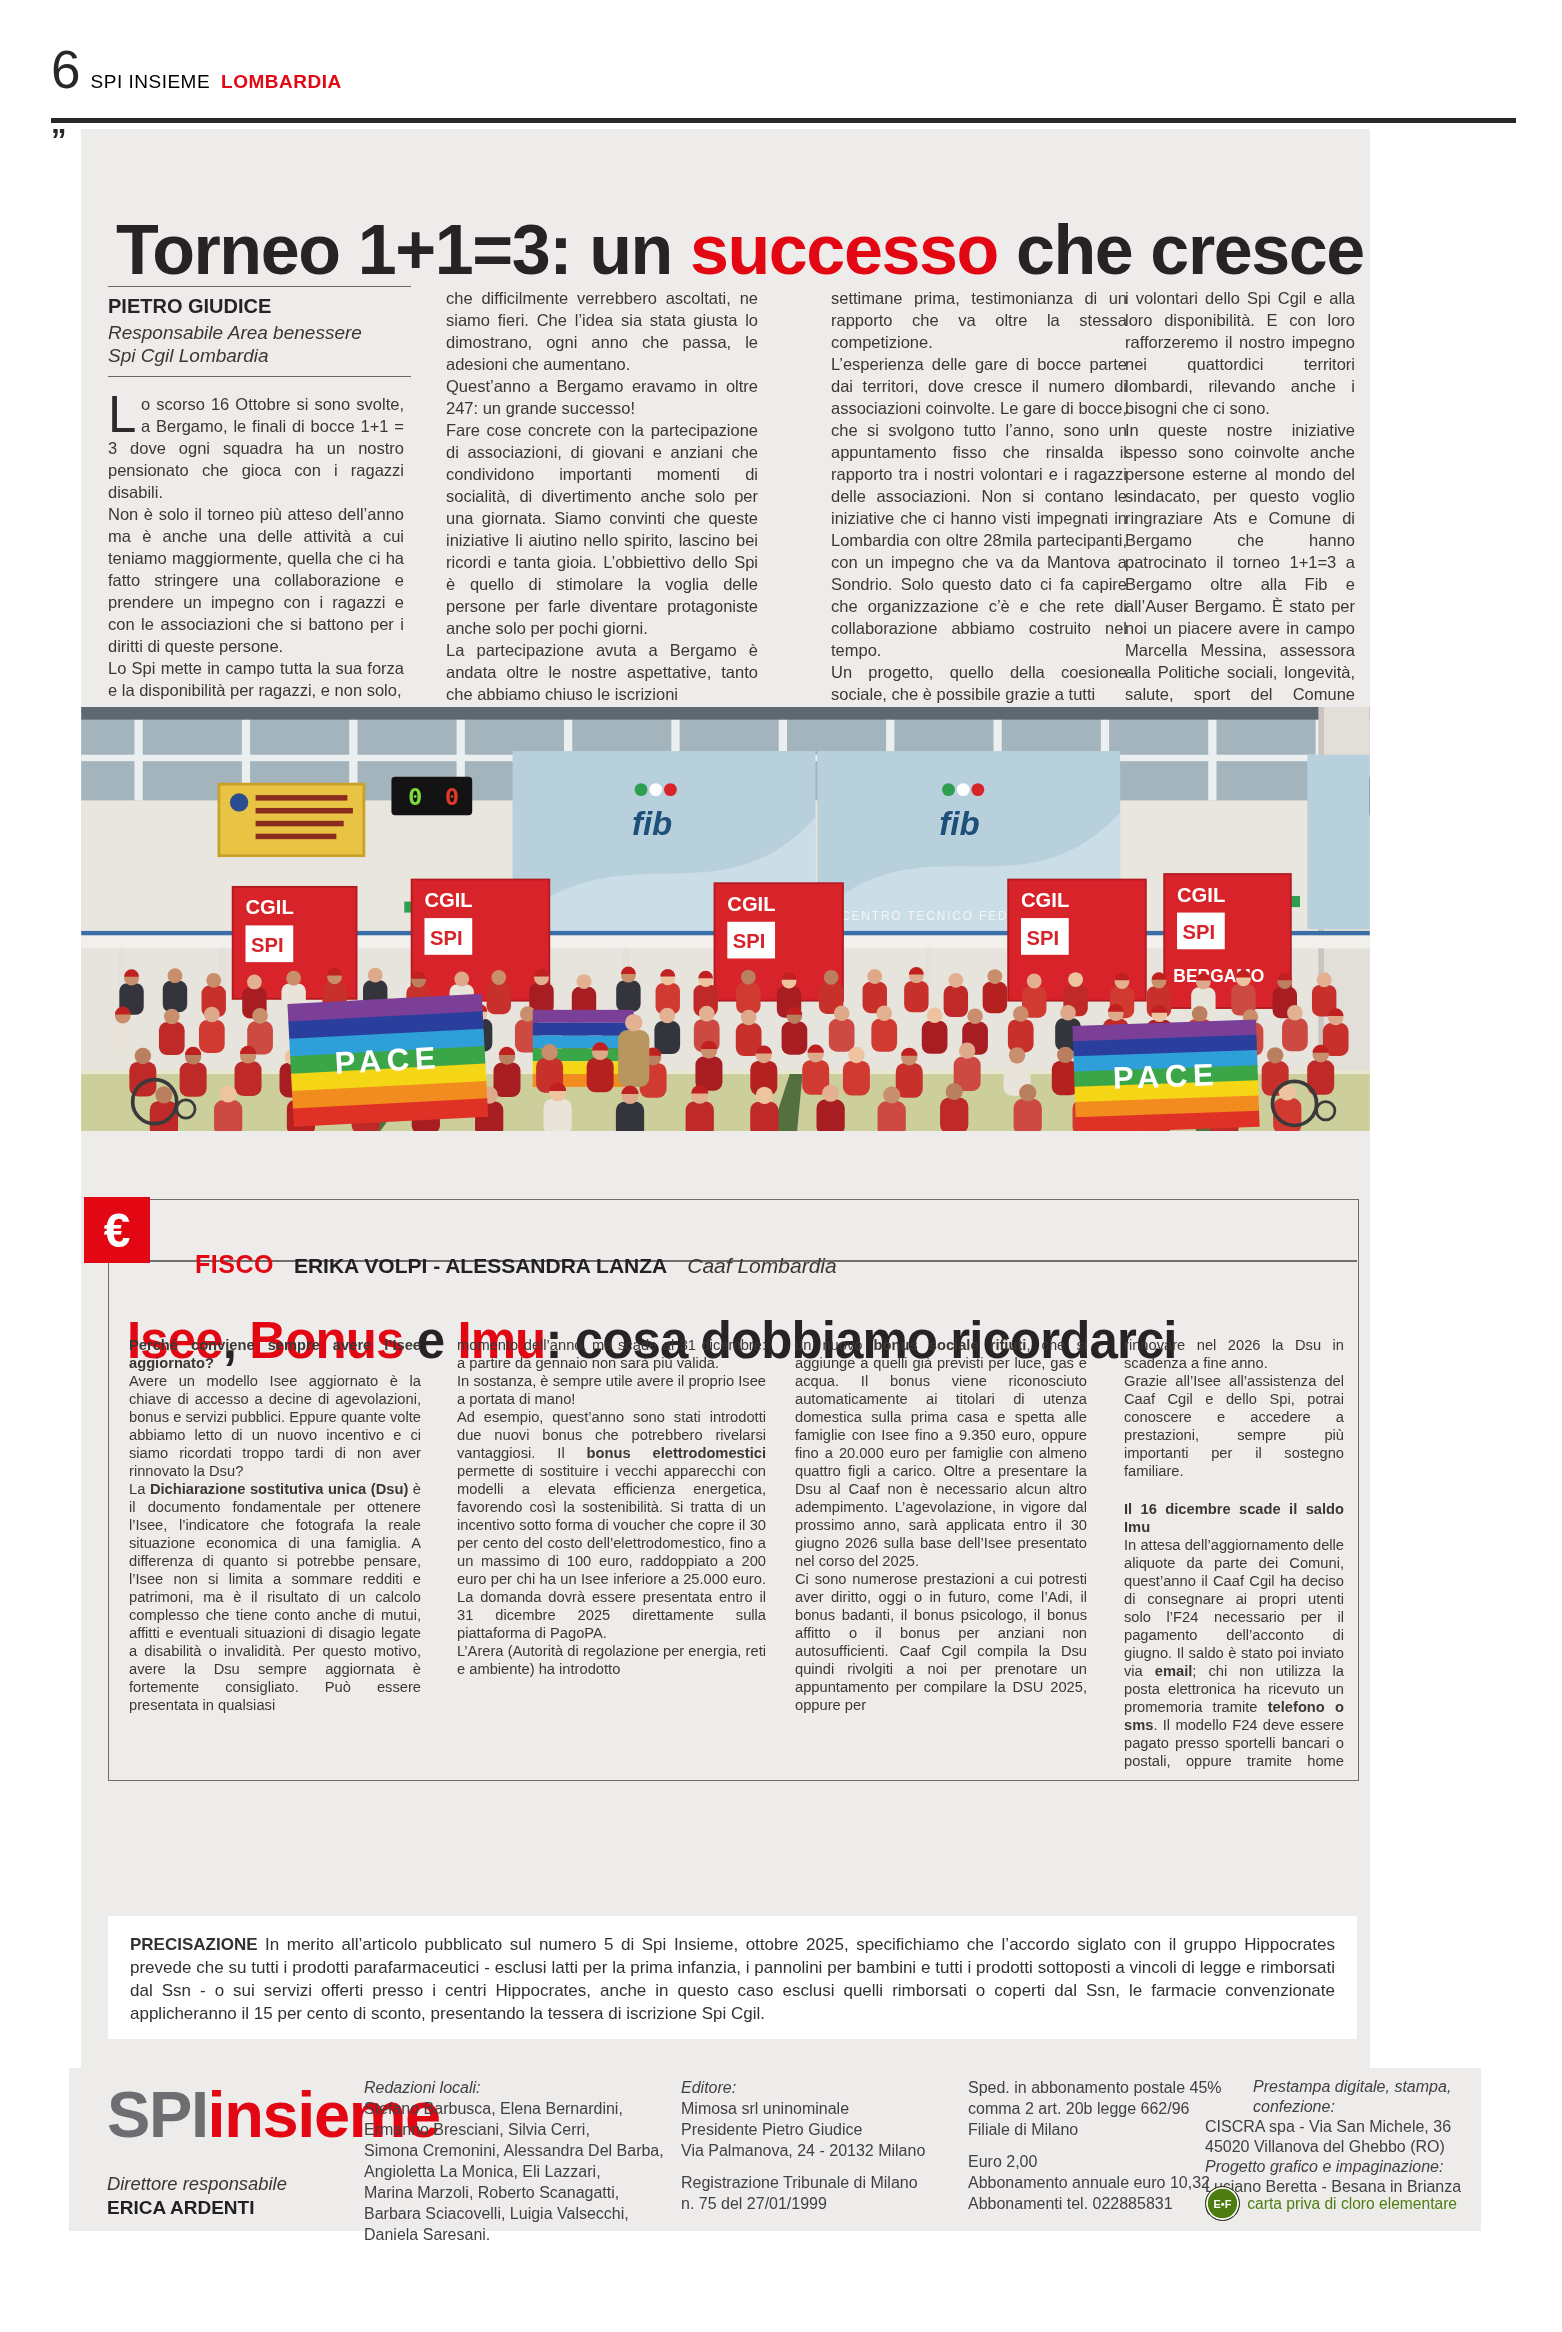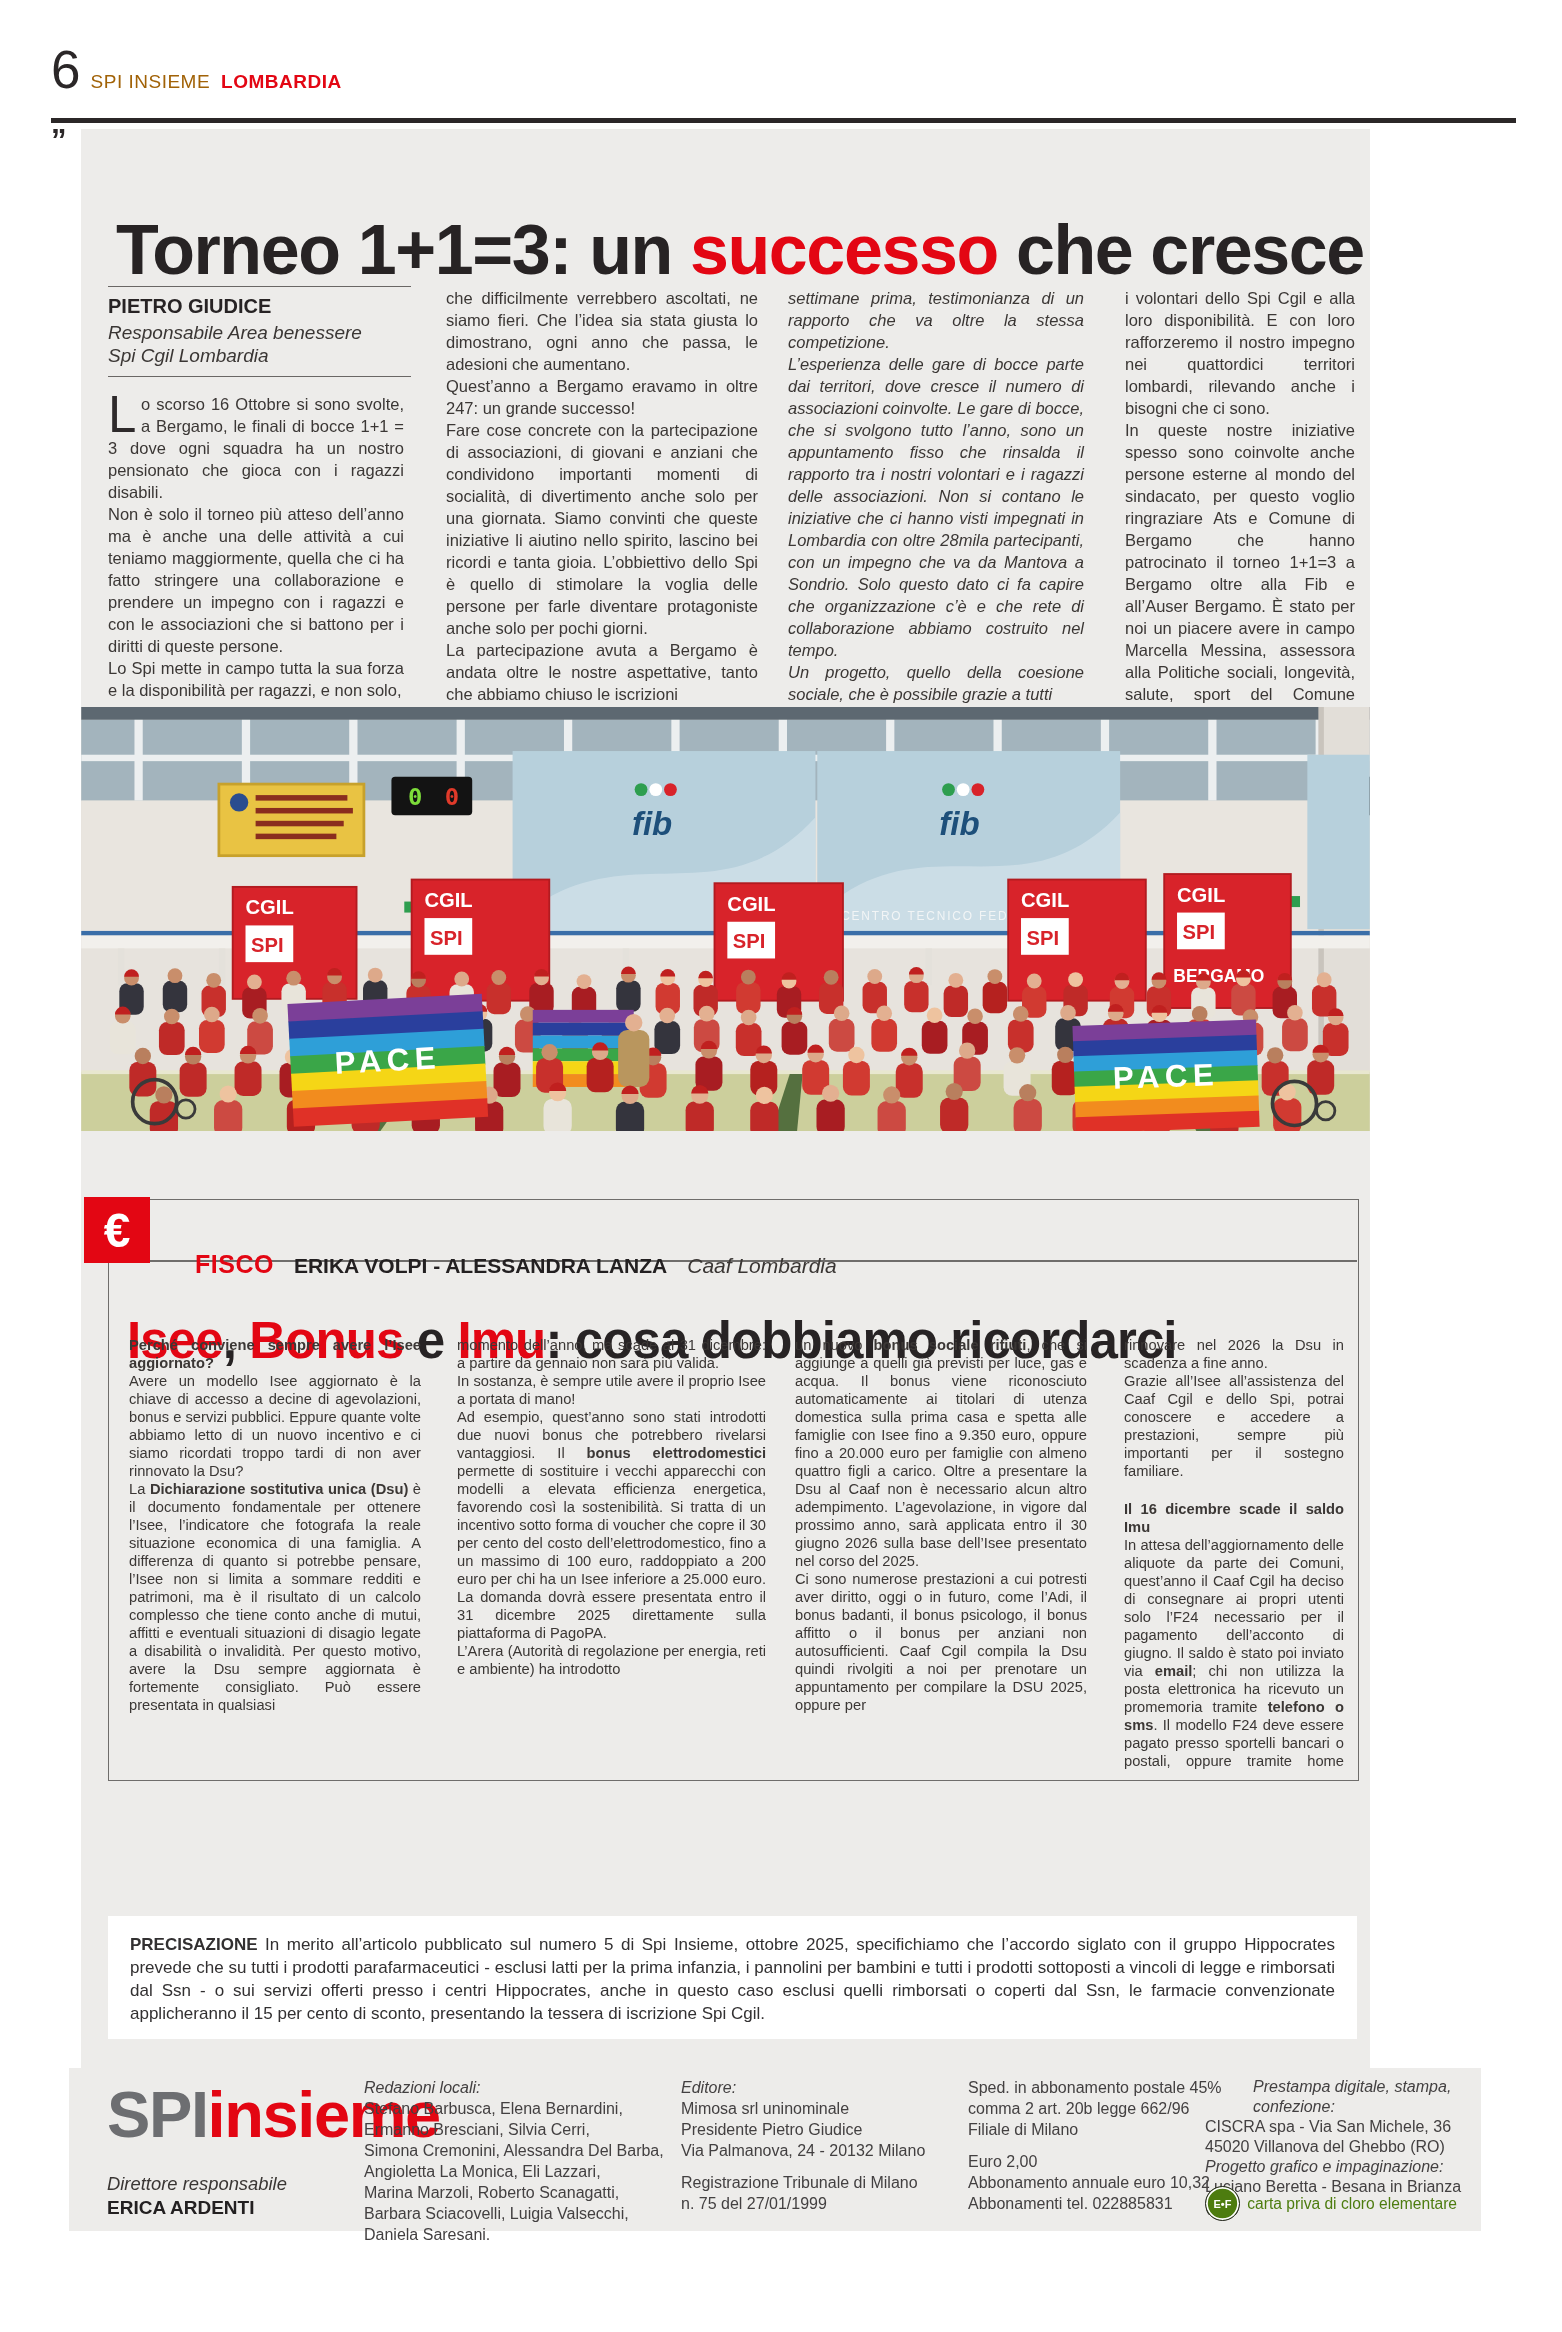--- a/index.html
+++ b/index.html
@@ -1,21 +1,21 @@
 <!DOCTYPE html>
 <html style="font-size:14.7px"><head>
 <meta charset="utf-8">
 <style>
   html,body{margin:0;padding:0;background:#ffffff;}
   body{font-family:"Liberation Sans", sans-serif; color:#3a3634;}
   .page{position:relative;width:1562px;height:2333px;background:#ffffff;overflow:hidden;}
   
   .topbar{position:absolute;left:51px;top:39px;display:flex;align-items:baseline;gap:11px;}
   .pagenum{font-size:53px;font-weight:400;color:#2b2728;letter-spacing:-0.9px;}
-  .masthead-small{font-size:19px;color:#a16207;letter-spacing:0.5px;}
+  .masthead-small{font-size:19px;color:#000000;letter-spacing:0.5px;}
   .edition{font-size:19px;font-weight:bold;color:#e30613;letter-spacing:0.5px;}
   .toprule{position:absolute;left:51px;top:118px;width:1465px;height:4.6px;background:#2b2728;}
   .quotemark{position:absolute;left:51px;top:123px;font-size:31px;color:#2b2728;font-weight:bold;}
   
   .panel{position:absolute;left:81px;top:129px;width:1289px;height:1942px;background:#edecea;}
   .footerband{position:absolute;left:69px;top:2068px;width:1412px;height:163px;background:#edecea;}
   
   .headline1{position:absolute;left:116px;top:167px;width:1258px;font-size:70px;line-height:1.05;color:#272324;letter-spacing:-1.4px;white-space:nowrap;}
   .headline1 .b{font-weight:bold;}
   .red{color:#e30613;}
@@ -85,21 +85,21 @@
       <p><span class="drop">L</span><span>o scorso 16 Ottobre si sono svolte, a Bergamo, le finali di bocce 1+1 = 3 dove ogni squadra ha un nostro pensionato che gioca con i ragazzi disabili.</span></p>
       <p><span>Non è solo il torneo più atteso dell’anno ma è anche una delle attività a cui teniamo maggiormente, quella che ci ha fatto stringere una collaborazione e prendere un impegno con i ragazzi e con le associazioni che si battono per i diritti di queste persone.</span></p>
       <p><span>Lo Spi mette in campo tutta la sua forza e la disponibilità per ragazzi, e non solo,</span></p>
     </div>
   <div class="col a1" style="left:446px;top:287px;width:312px;">
       <p><span>che difficilmente verrebbero ascoltati, ne siamo fieri. Che l’idea sia stata giusta lo dimostrano, ogni anno che passa, le adesioni che aumentano.</span></p>
       <p><span>Quest’anno a Bergamo eravamo in oltre 247: un grande successo!</span></p>
       <p><span>Fare cose concrete con la partecipazione di associazioni, di giovani e anziani che condividono importanti momenti di socialità, di divertimento anche solo per una giornata. Siamo convinti che queste iniziative li aiutino nello spirito, lascino bei ricordi e tanta gioia. L’obbiettivo dello Spi è quello di stimolare la voglia delle persone per farle diventare protagoniste anche solo per pochi giorni.</span></p>
       <p><span>La partecipazione avuta a Bergamo è andata oltre le nostre aspettative, tanto che abbiamo chiuso le iscrizioni</span></p>
     </div>
-  <div class="col a1" style="left:788px;top:287px;width:296px;font-style:italic;">
+  <div class="col a1" style="left:831px;top:287px;width:296px;">
       <p><span>settimane prima, testimonianza di un rapporto che va oltre la stessa competizione.</span></p>
       <p><span>L’esperienza delle gare di bocce parte dai territori, dove cresce il numero di associazioni coinvolte. Le gare di bocce, che si svolgono tutto l’anno, sono un appuntamento fisso che rinsalda il rapporto tra i nostri volontari e i ragazzi delle associazioni. Non si contano le iniziative che ci hanno visti impegnati in Lombardia con oltre 28mila partecipanti, con un impegno che va da Mantova a Sondrio. Solo questo dato ci fa capire che organizzazione c’è e che rete di collaborazione abbiamo costruito nel tempo.</span></p>
       <p><span>Un progetto, quello della coesione sociale, che è possibile grazie a tutti</span></p>
     </div>
   <div class="col a1" style="left:1125px;top:287px;width:230px;">
       <p><span>i volontari dello Spi Cgil e alla loro disponibilità. E con loro rafforzeremo il nostro impegno nei quattordici territori lombardi, rilevando anche i bisogni che ci sono.</span></p>
       <p><span>In queste nostre iniziative spesso sono coinvolte anche persone esterne al mondo del sindacato, per questo voglio ringraziare Ats e Comune di Bergamo che hanno patrocinato il torneo 1+1=3 a Bergamo oltre alla Fib e all’Auser Bergamo. È stato per noi un piacere avere in campo Marcella Messina, assessora alla Politiche sociali, longevità, salute, sport del Comune bergamasco, e il presidente Fib, Giuseppe Abramo.</span></p>
       <p><span>Un grande ringraziamento anche a tutti i volontari bergamaschi che hanno reso possibile l’iniziativa.</span></p>
     </div>
 

